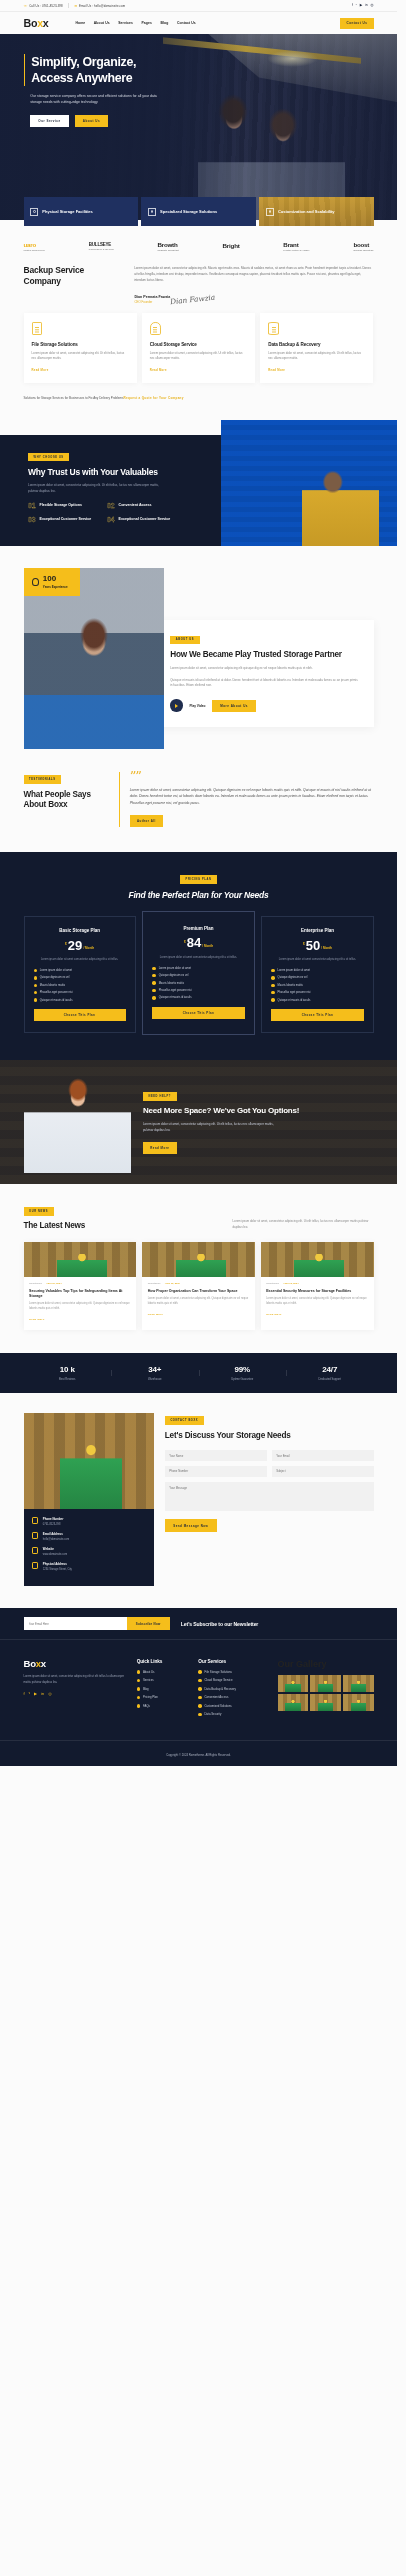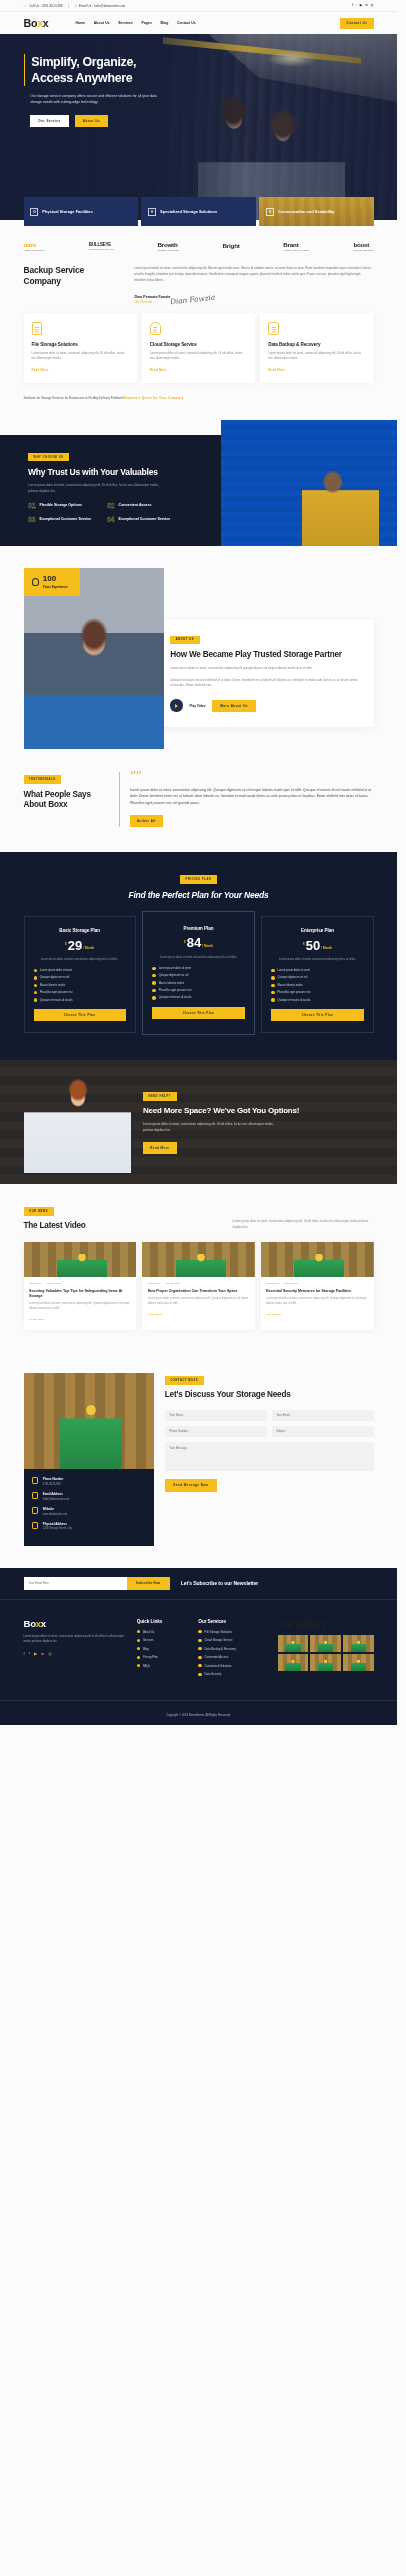--- a/index.html
+++ b/index.html
@@ -648,21 +648,21 @@
         <span class="btn-sm">Read More</span>
       </div>
     </div>
   </div>
 
   <div class="news">
     <div class="container">
       <div class="news-head">
         <div>
           <span class="tagbadge">OUR NEWS</span>
-          <h2>The Latest Video</h2>
+          <h2>The Latest News</h2>
         </div>
         <p>Lorem ipsum dolor sit amet, consectetur adipiscing elit. Ut elit tellus, luctus nec ullamcorper mattis pulvinar dapibus leo.</p>
       </div>
       <div class="ncards">
 
         <div class="ncard">
           <div class="nimg"></div>
           <div class="nbody">
             <div class="nmeta">
               <span>Rometheme</span>
@@ -697,20 +697,40 @@
             <h3>Essential Security Measures for Storage Facilities</h3>
             <p>Lorem ipsum dolor sit amet, consectetur adipiscing elit. Quisque dignissim ex vel neque lobortis mattis quis et nibh.</p>
             <span class="rm2">Read More</span>
           </div>
         </div>
 
       </div>
     </div>
   </div>
 
+  <div class="stats">
+    <div class="container">
+      <div class="stat">
+        <div class="v">10 k</div>
+        <div class="l">Best Reviews</div>
+      </div>
+      <div class="stat">
+        <div class="v">34+</div>
+        <div class="l">Warehouse</div>
+      </div>
+      <div class="stat">
+        <div class="v">99%</div>
+        <div class="l">Uptime Guarantee</div>
+      </div>
+      <div class="stat">
+        <div class="v">24/7</div>
+        <div class="l">Dedicated Support</div>
+      </div>
+    </div>
+  </div>
 
   <div class="contact">
     <div class="container">
       <div class="cleft">
         <div class="cimg"></div>
         <div class="cinfo">
           <div class="row">
             <div class="ic"></div>
             <div>
               <div class="lb">Phone Number</div>

